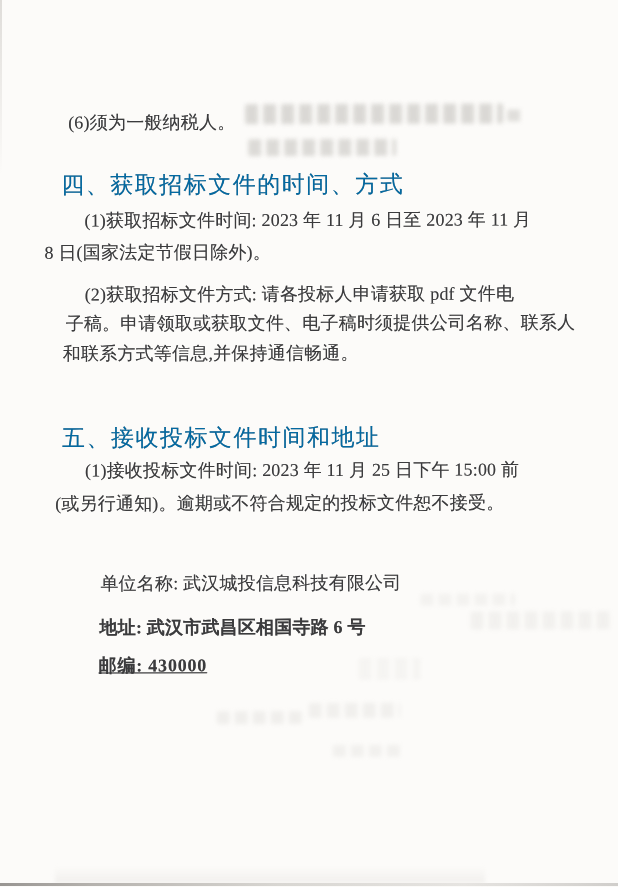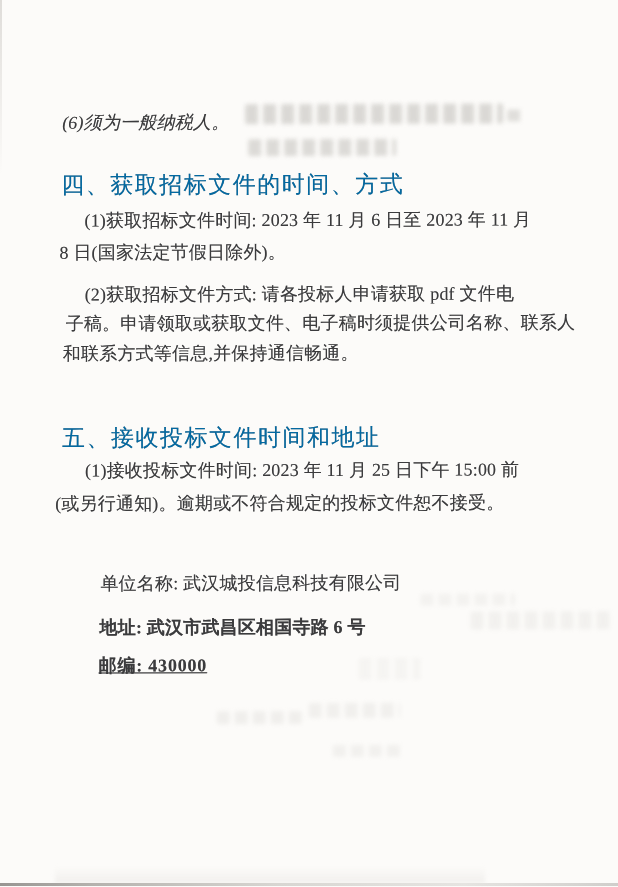--- a/index.html
+++ b/index.html
@@ -31,24 +31,24 @@
   }
   .heading {
     font-size: 23px;
     line-height: 27px;
     letter-spacing: 1.5px;
     color: #0369a1;
   }
   .bold { font-weight: 700; letter-spacing: 0.8px; }
 
   
-  .l1  { top: 109px; left: 63px; font-style: italic; }
+  .l1  { top: 109px; left: 69px; }
   .l2  { top: 171px; left: 62px; }
   .l3  { top: 207px; left: 85px; }
-  .l4  { top: 239px; left: 60px; }
+  .l4  { top: 239px; left: 45px; }
   .l5  { top: 281px; left: 85px; }
   .l6  { top: 310px; left: 66px; }
   .l7  { top: 340px; left: 63px; }
   .l8  { top: 424px; left: 62px; }
   .l9  { top: 457px; left: 85px; }
   .l10 { top: 490px; left: 55px; }
   .l11 { top: 531px; left: 85px; }
   .l12 { top: 570px; left: 100px; }
   .l13 { top: 614px; left: 99px; font-weight: bold; }
   .l14 { top: 652px; left: 98px; text-decoration: underline; }

